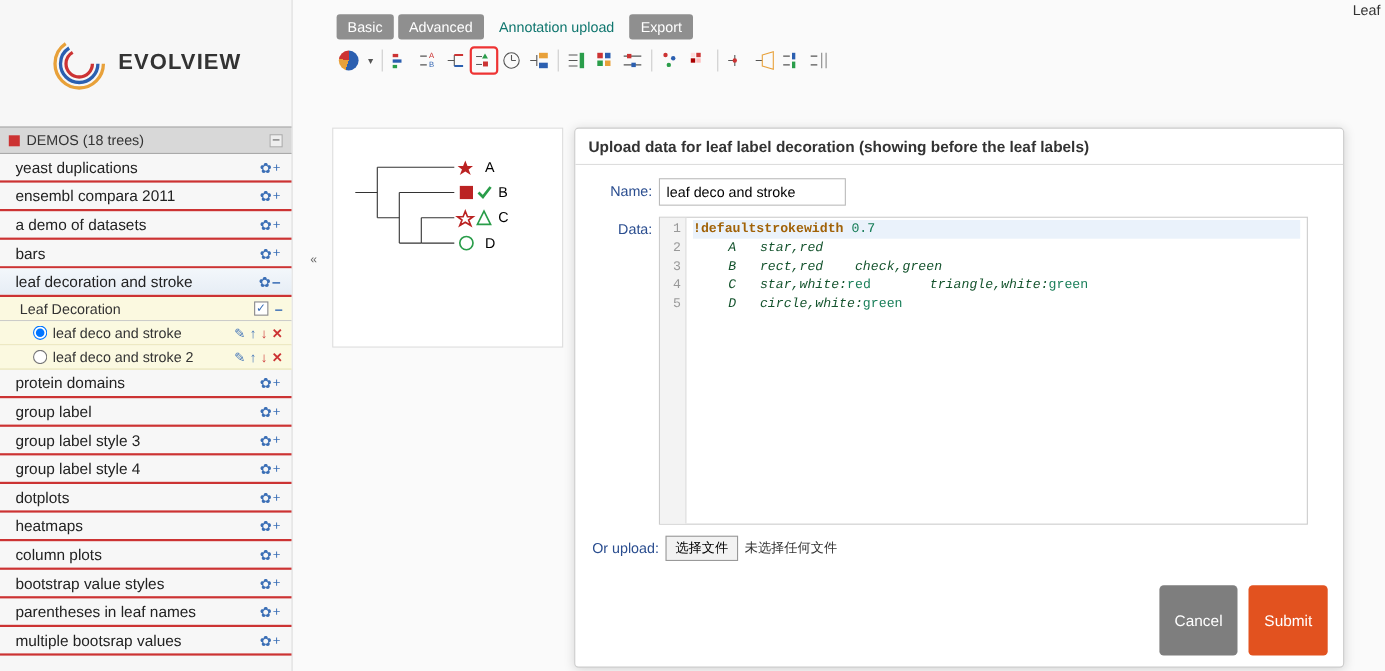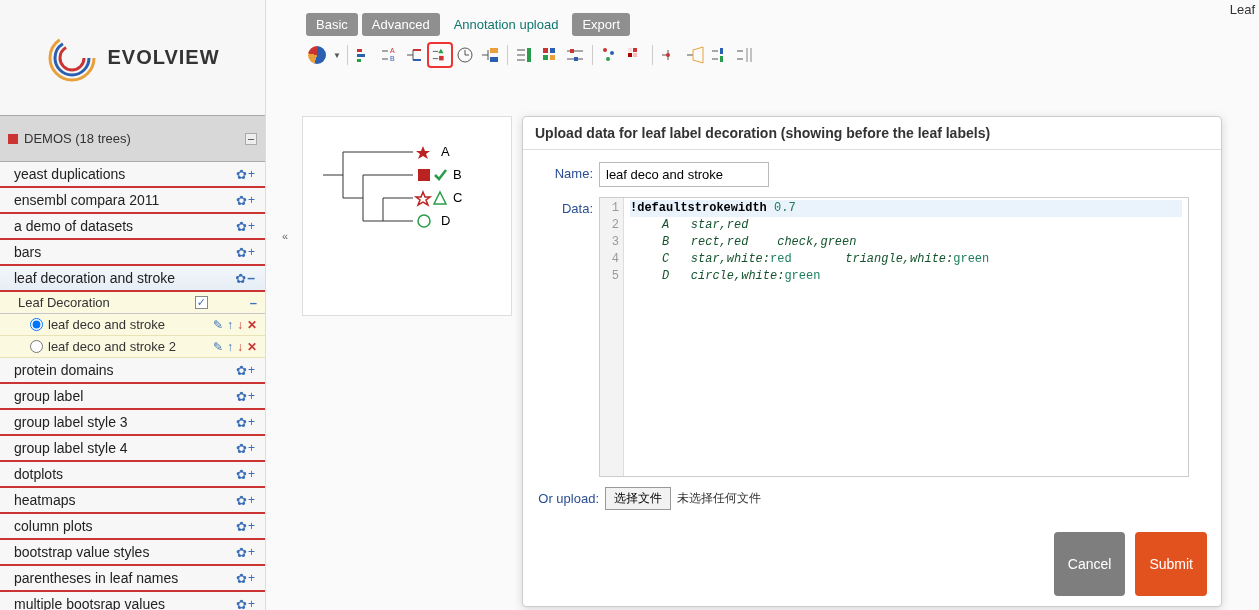--- a/index.html
+++ b/index.html
@@ -3,30 +3,30 @@
 <meta charset="utf-8">
 <style>
 * { box-sizing: border-box; margin: 0; padding: 0; }
 body { font-family: Arial, Helvetica, sans-serif; font-size: 13px; color: #333; background: #fafafa; width: 1259px; height: 610px; overflow: hidden; position: relative; }
 .topbar { position: absolute; top: 2px; right: 4px; font-size: 13px; color: #333; }
 .sidebar { position: absolute; left: 0; top: 0; width: 266px; background: #f7f7f7; height: 610px; border-right: 1px solid #ddd; }
 .logo-wrap { height: 115px; display: flex; align-items: center; justify-content: center; }
 .logo { width: 200px; height: 90px; display: flex; align-items: center; justify-content: center; }
 .logo svg { margin-right: 8px; }
 .logo-text { font-weight: bold; font-size: 20px; letter-spacing: 1px; color: #333; }
-.tree-header { background: #d8d8d8; padding: 15px 8px; font-size: 13px; border-top: 1px solid #aaa; border-bottom: 1px solid #aaa; display: flex; align-items: center; }
+.tree-header { background: #d8d8d8; padding: 4px 8px; font-size: 13px; border-top: 1px solid #aaa; border-bottom: 1px solid #aaa; display: flex; align-items: center; }
 .tree-header .sq { width: 10px; height: 10px; background: #c33; margin-right: 6px; }
 .tree-header .minus { margin-left: auto; background: #eee; border: 1px solid #aaa; width: 12px; height: 12px; font-size: 11px; line-height: 8px; text-align: center; cursor: pointer; }
 .proj-item { padding: 4px 10px 4px 14px; font-size: 14px; border-bottom: 2px solid #c33; display: flex; color: #222; cursor: pointer; }
 .proj-item.active { background: linear-gradient(#f3f7fb,#e6edf5); border-bottom: 2px solid #c33; }
 .gear { margin-left: auto; color: #3b6fb6; font-size: 13px; display: flex; align-items: center; gap: 1px; }
 .gear .g { font-size: 13px; }
 .gear .plus { font-size: 12px; color: #3b6fb6; }
 .gear .dash { font-size: 14px; color: #3b6fb6; font-weight: bold; }
-.sub-row { padding: 3px 8px 3px 18px; border-bottom: 1px solid #c7c7c7; background: #fbf9e0; display: flex; align-items: center; font-size: 13px; gap: 36px; }
+.sub-row { padding: 3px 8px 3px 18px; border-bottom: 1px solid #c7c7c7; background: #fbf9e0; display: flex; align-items: center; font-size: 13px; }
 .sub-row .cb { margin-left: auto; width: 13px; height: 13px; border: 1px solid #888; background: #fff; display: flex; align-items: center; justify-content: center; color: #3b6fb6; font-size: 11px; }
 .sub-row .mm { margin-left: 6px; color: #3b6fb6; font-weight: bold; cursor: pointer; }
 .ds-row { padding: 3px 8px 3px 30px; background: #fbf9e0; border-bottom: 1px solid #e7e3b7; display: flex; align-items: center; font-size: 13px; }
 .ds-row input[type=radio] { margin-right: 5px; }
 .ds-icons { margin-left: auto; display: flex; gap: 4px; }
 .ds-icons span { font-size: 12px; cursor: pointer; }
 .pen { color: #3b6fb6; }
 .up { color: #3b6fb6; font-weight: bold; }
 .dn { color: #c33; font-weight: bold; }
 .del { color: #c33; font-weight: bold; }
@@ -48,21 +48,21 @@
 .dialog-title { padding: 8px 12px; font-size: 14px; font-weight: bold; color: #333; border-bottom: 1px solid #ddd; }
 .dialog-body { padding: 12px 14px; }
 .fld { display: flex; align-items: flex-start; margin-bottom: 10px; }
 .fld label { width: 62px; text-align: right; color: #2a4d8f; font-size: 13px; padding-top: 4px; padding-right: 6px; }
 .fld input[type=text] { border: 1px solid #bbb; padding: 4px 6px; width: 170px; font-size: 13px; }
 .code-box { border: 1px solid #ccc; width: 590px; height: 280px; display: flex; font-family: "Courier New", monospace; font-size: 12px; }
 .gutter { width: 24px; background: #f3f3f3; border-right: 1px solid #ddd; text-align: right; padding: 2px 4px 2px 2px; color: #999; line-height: 17px; }
 .code-content { flex: 1; padding: 2px 6px; line-height: 17px; white-space: pre; }
 .code-line { display: block; }
 .code-line.hl-line { background: #eaf2fb; }
-.kw { color: #000000; font-weight: bold; }
+.kw { color: #a16207; font-weight: bold; }
 .num { color: #1a7f5a; }
 .it { font-style: italic; color: #14532d; margin-left: 32px; }
 .upload-row { display: flex; align-items: center; margin-top: 8px; }
 .upload-row label { width: 68px; text-align: right; color: #2a4d8f; font-size: 13px; padding-right: 6px; }
 .file-btn { border: 1px solid #999; background: #f2f2f2; padding: 2px 8px; font-size: 12px; cursor: pointer; }
 .file-txt { margin-left: 6px; font-size: 12px; color: #333; }
 .dialog-footer { display: flex; justify-content: flex-end; gap: 10px; padding: 10px 14px; }
 .btn { padding: 24px 14px; border-radius: 4px; font-size: 14px; color: #fff; cursor: pointer; border: none; }
 .btn.cancel { background: #7e7e7e; }
 .btn.submit { background: #e2521f; }

